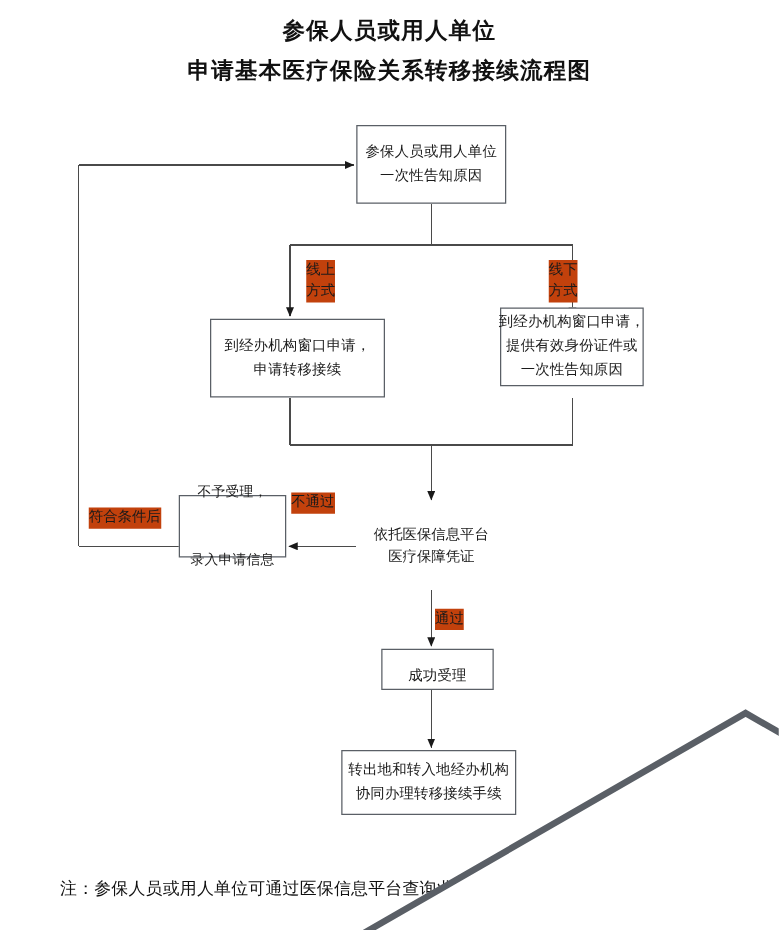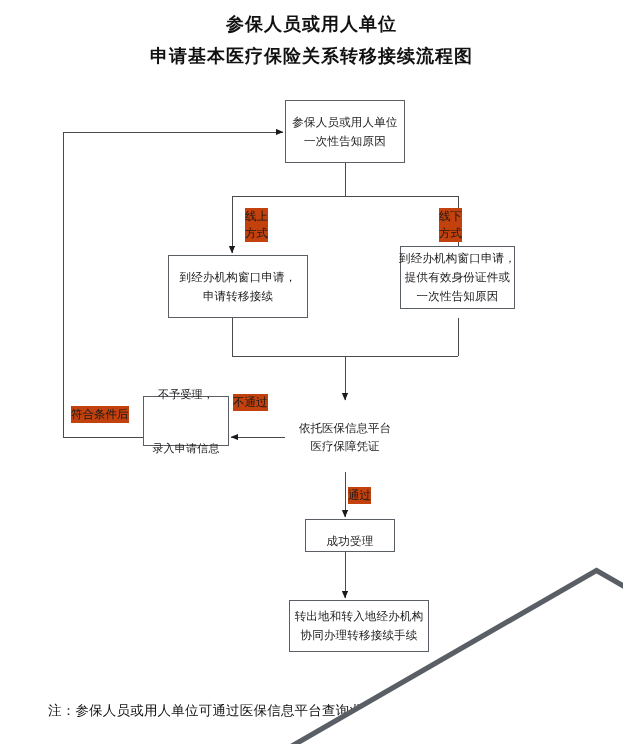--- a/index.html
+++ b/index.html
@@ -67,21 +67,21 @@
     z-index: 3;
   }
   .node .ln { display: block; white-space: nowrap; }
 
   #node-start      { left: 285px; top: 100px;  width: 120px; height: 63px; }
   #node-online     { left: 168px; top: 255px;  width: 140px; height: 63px; }
   #node-offline    { left: 400px; top: 246px;  width: 115px; height: 63px; }
   #node-reject     { left: 143px; top: 396px;  width: 86px;  height: 50px;
                      font-size: 11px; line-height: 18px; gap: 36px; }
   #node-accepted   { left: 305px; top: 519px;  width: 90px;  height: 33px; justify-content: flex-end; }
-  #node-handle     { left: 273px; top: 600px;  width: 140px; height: 52px; margin-left: 16px; }
+  #node-handle     { left: 273px; top: 600px;  width: 140px; height: 52px; }
 
   
   .diamond-wrap {
     position: absolute;
     left: 285px;
     top: 402px;
     width: 120px;
     height: 70px;
     z-index: 3;
   }

